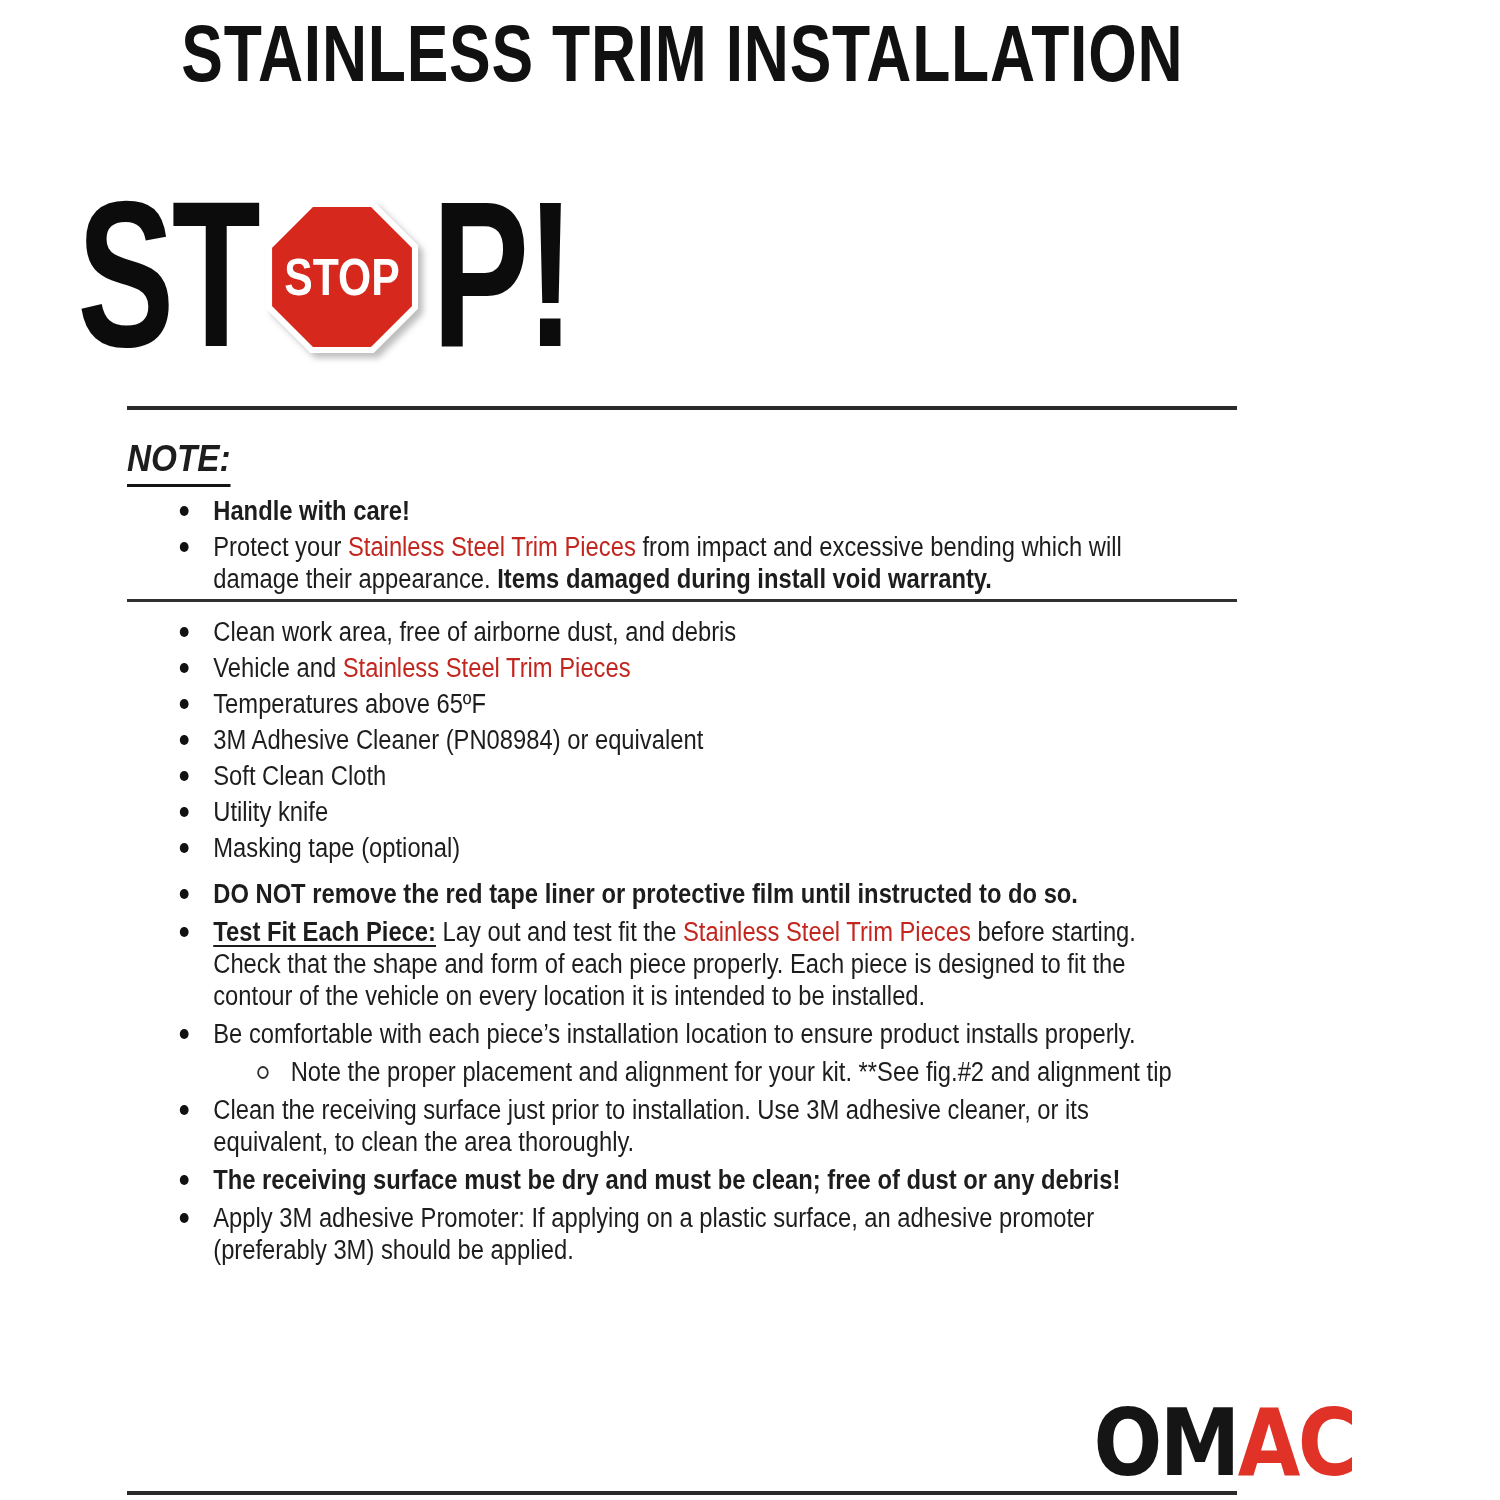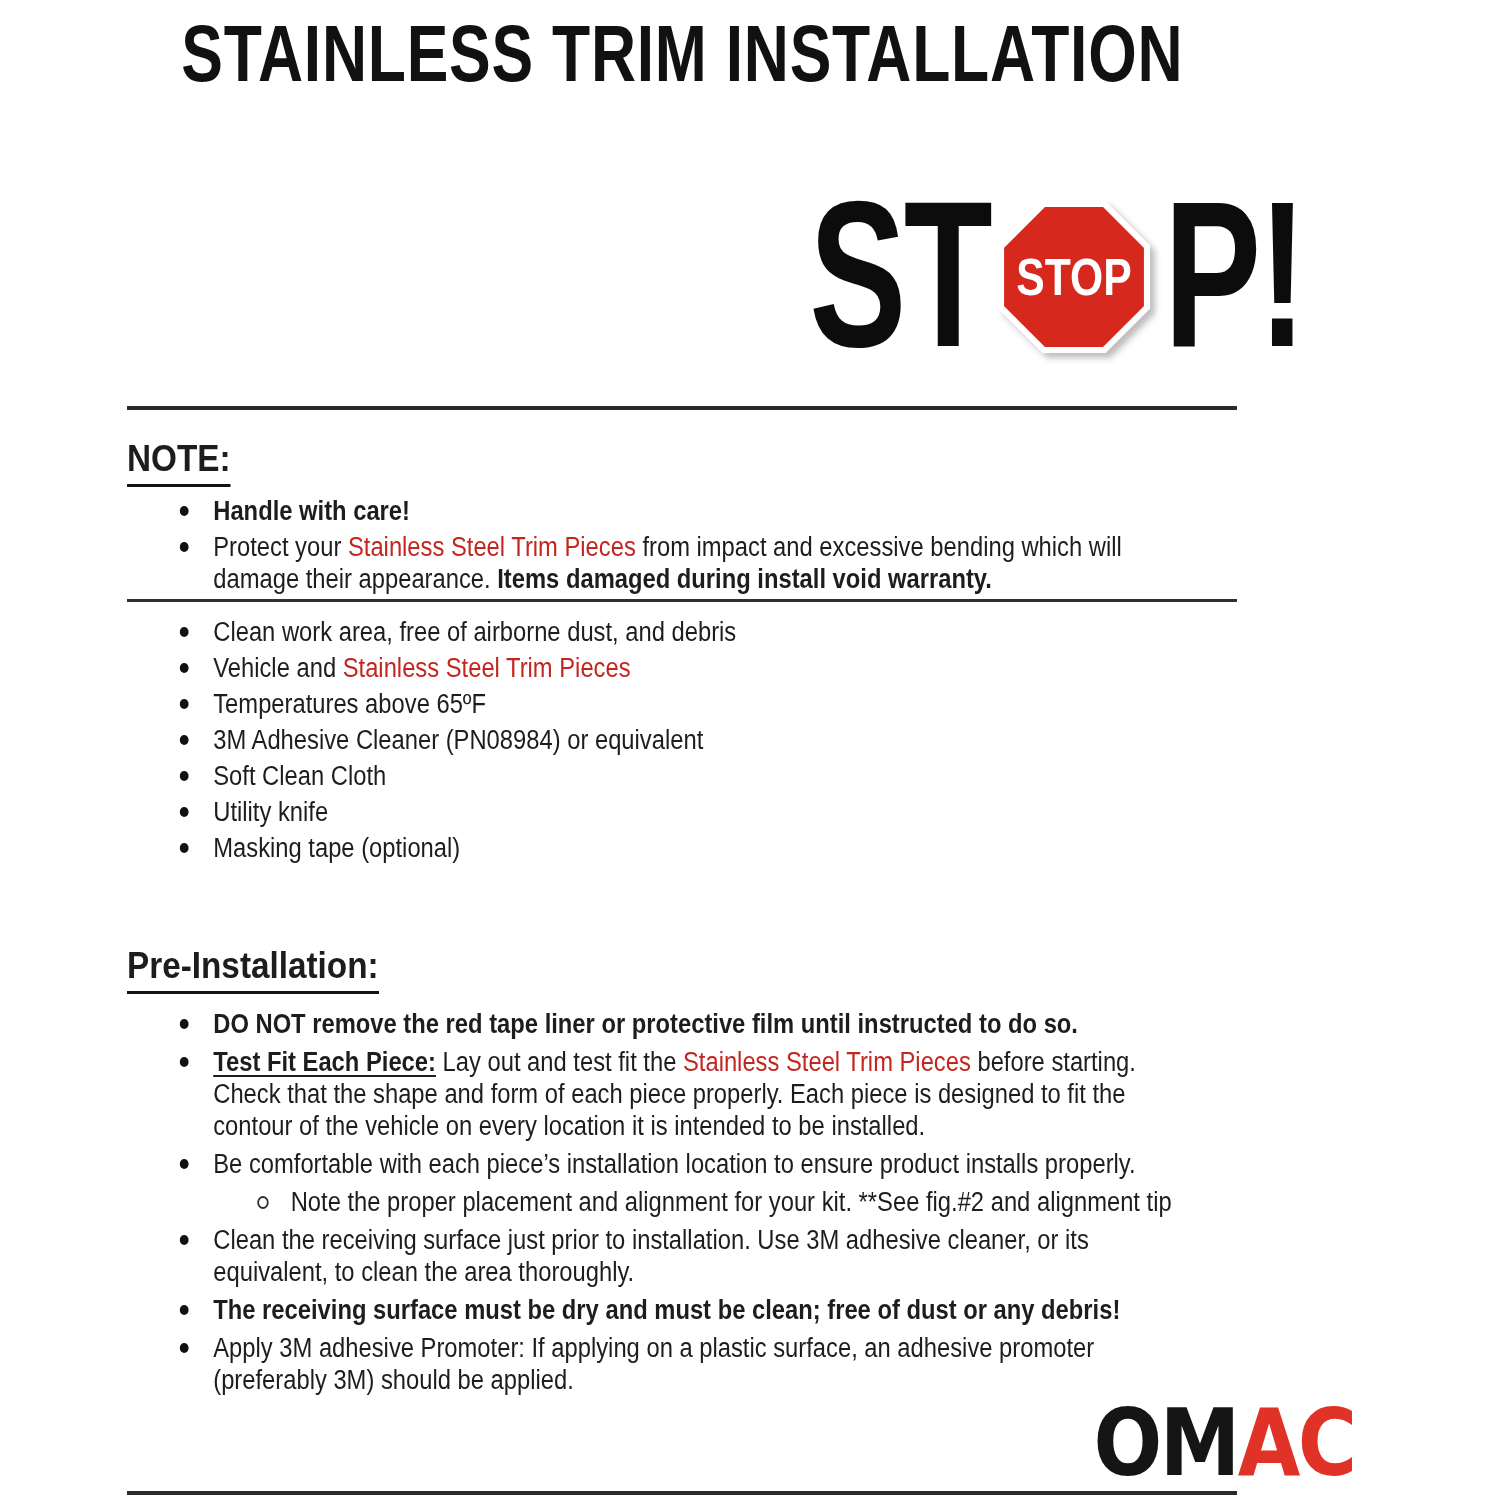--- a/index.html
+++ b/index.html
@@ -33,21 +33,21 @@
     transform-origin:50% 50%;
     letter-spacing:1px;
     color:#111;
   }
   
   .stop-graphic{
     margin-top:72px;
     height:215px;
     display:flex;
     align-items:center;
-    justify-content:flex-end;
+    justify-content:flex-start;
   }
   .stop-word{
     font-weight:bold;
     font-size:208px;
     line-height:1;
     color:#0c0c0c;
     letter-spacing:-4px;
     white-space:nowrap;
   }
   .stop-word.left{transform:scaleX(0.70);transform-origin:100% 50%;}
@@ -66,20 +66,21 @@
     position:absolute;left:127px;right:127px;top:1491px;
     border:none;border-top:4px solid var(--rule);margin:0;
   }
   
   section{margin:0 127px;}
   h2.sec-heading{
     margin:0;
     font-size:37px;
     line-height:44px;
     font-weight:bold;
+    font-style:italic;
     white-space:nowrap;
   }
   .heading-inner{
     display:inline-block;
     transform:scaleX(0.90);
     transform-origin:0 50%;
     border-bottom:3px solid #141414;
     padding-bottom:3px;
   }
   #sec-note .sec-heading{margin-top:27px;}
@@ -220,21 +221,20 @@
         <li class="li disc">
           <span class="marker">
             <i></i>
           </span>
           <span class="litext"><span class="">Masking tape (optional)</span></span>
         </li>
       </ul>
   </section>
 
   <section id="sec-pre">
-    <h2 class="sec-heading"><span class="heading-inner">Pre-Installation:</span></h2>
     <ul class="rich-list">
         <li class="li disc">
           <span class="marker">
             <i></i>
           </span>
           <span class="litext"><span class="st-bold">DO NOT remove the red tape liner or protective film until instructed to do so.</span></span>
         </li>
         <li class="li disc">
           <span class="marker">
             <i></i>

